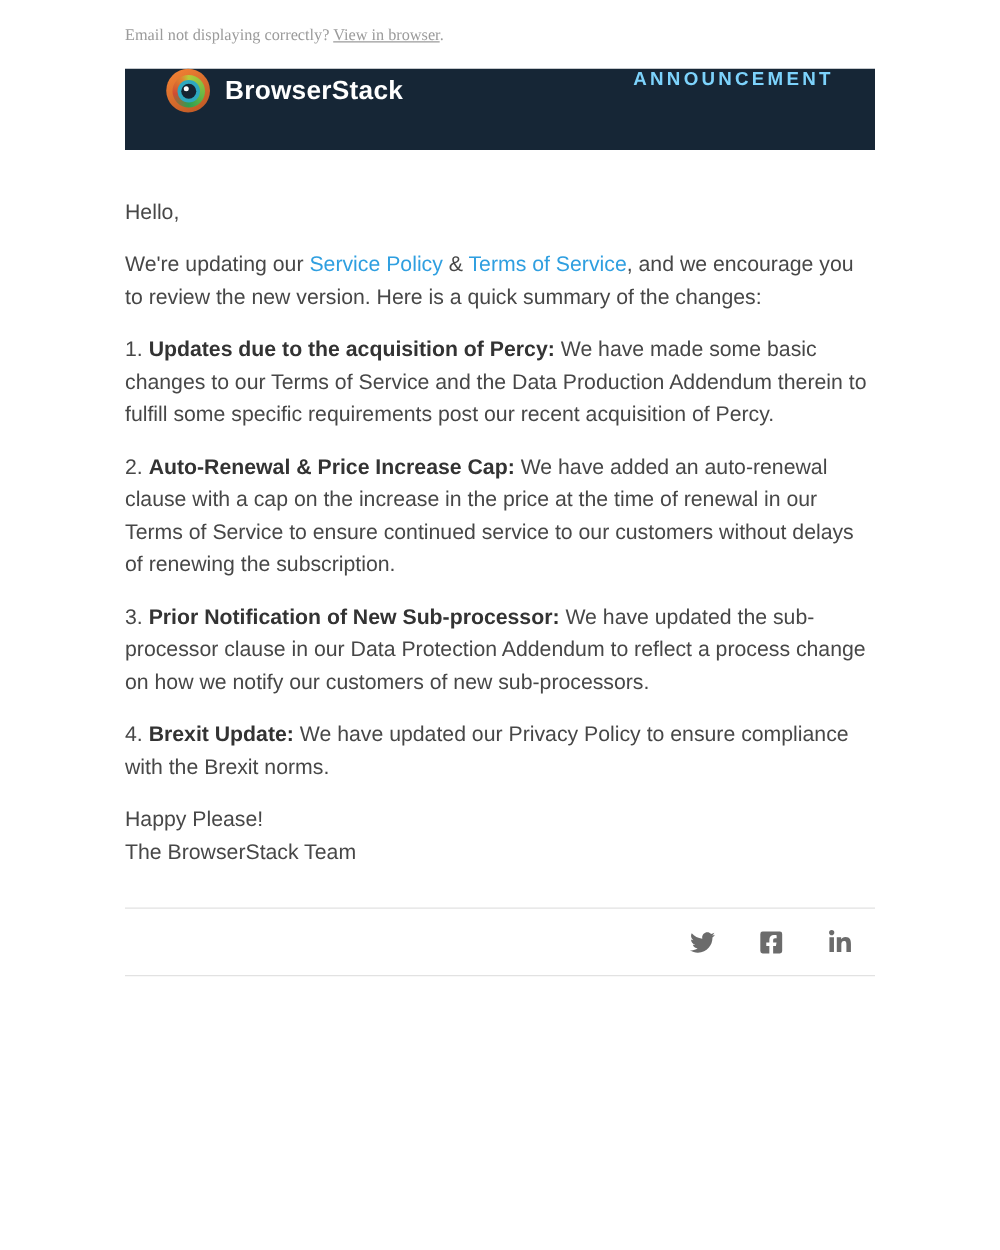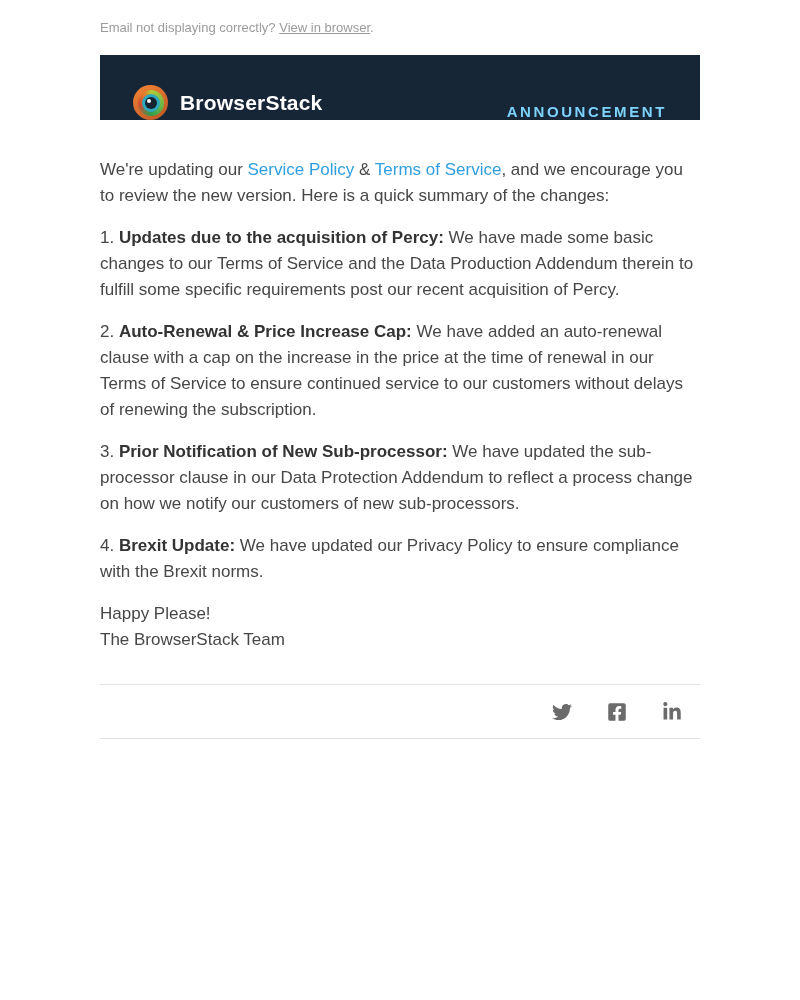--- a/index.html
+++ b/index.html
@@ -13,33 +13,34 @@
   .container {
     width: 600px;
     margin: 0 auto;
   }
   
   .notice {
     padding-top: 20px;
     font-size: 13px;
     line-height: 15px;
     color: #9b9b9b;
+    font-family: Liberation Serif, serif;
   }
   .notice a {
     color: #9b9b9b;
     text-decoration: underline;
     cursor: pointer;
   }
   
   .banner {
     margin-top: 20px;
     height: 65px;
     background: #162636;
     display: flex;
-    align-items: flex-end;
+    align-items: flex-start;
     padding: 0 33px;
   }
   .brand {
     display: flex;
     align-items: center;
     gap: 12px;
     cursor: pointer;
   }
   .logo {
     width: 35px;
@@ -145,20 +146,21 @@
         <div class="iris"></div>
         <div class="pupil"></div>
         <div class="glint"></div>
       </div>
       <span class="brand-name">BrowserStack</span>
     </div>
     <span class="badge">ANNOUNCEMENT</span>
   </div>
 
   <div class="copy">
+    <p>Hello,</p>
 
     <p><span>We're updating our </span><a>Service Policy</a><span> &amp; </span><a>Terms of Service</a><span>, and we encourage you to review the new version. Here is a quick summary of the changes:</span></p>
 
     <p><span>1. </span><b>Updates due to the acquisition of Percy:</b><span> We have made some basic changes to our Terms of Service and the Data Production Addendum therein to fulfill some specific requirements post our recent acquisition of Percy.</span></p>
 
     <p><span>2. </span><b>Auto-Renewal &amp; Price Increase Cap:</b><span> We have added an auto-renewal clause with a cap on the increase in the price at the time of renewal in our Terms of Service to ensure continued service to our customers without delays of renewing the subscription.</span></p>
 
     <p><span>3. </span><b>Prior Notification of New Sub-processor:</b><span> We have updated the sub-processor clause in our Data Protection Addendum to reflect a process change on how we notify our customers of new sub-processors.</span></p>
 
     <p><span>4. </span><b>Brexit Update:</b><span> We have updated our Privacy Policy to ensure compliance with the Brexit norms.</span></p>

